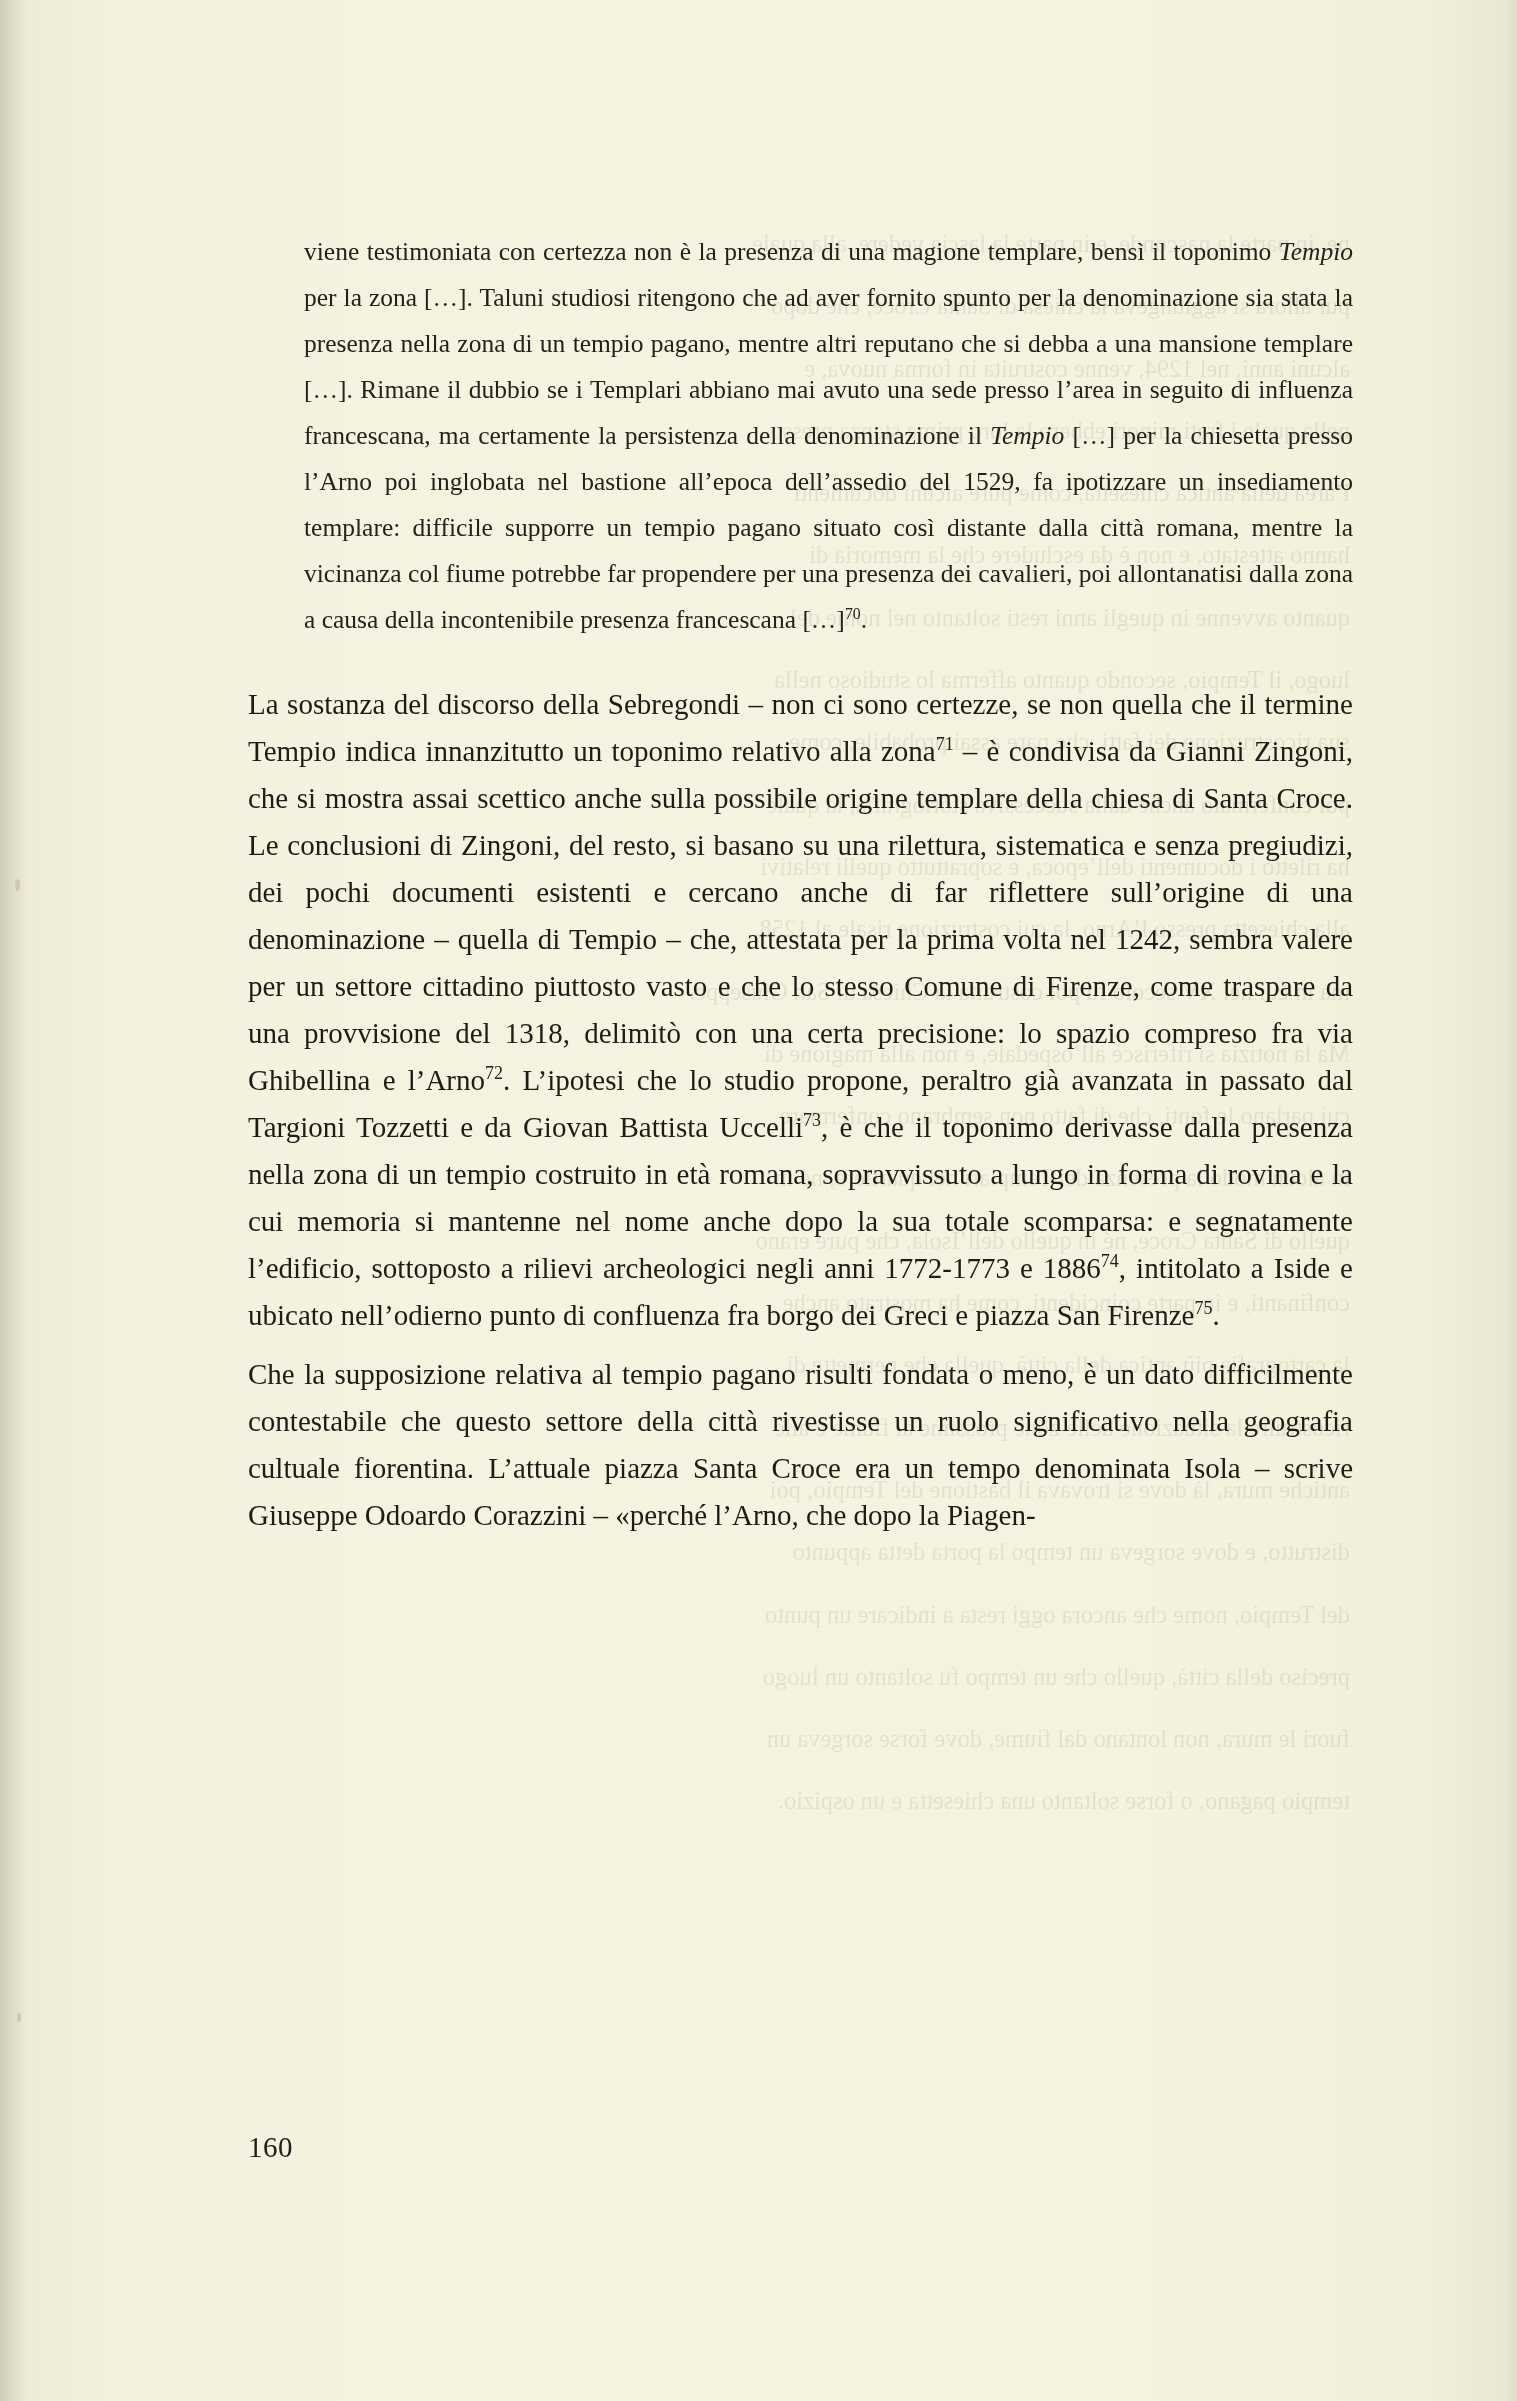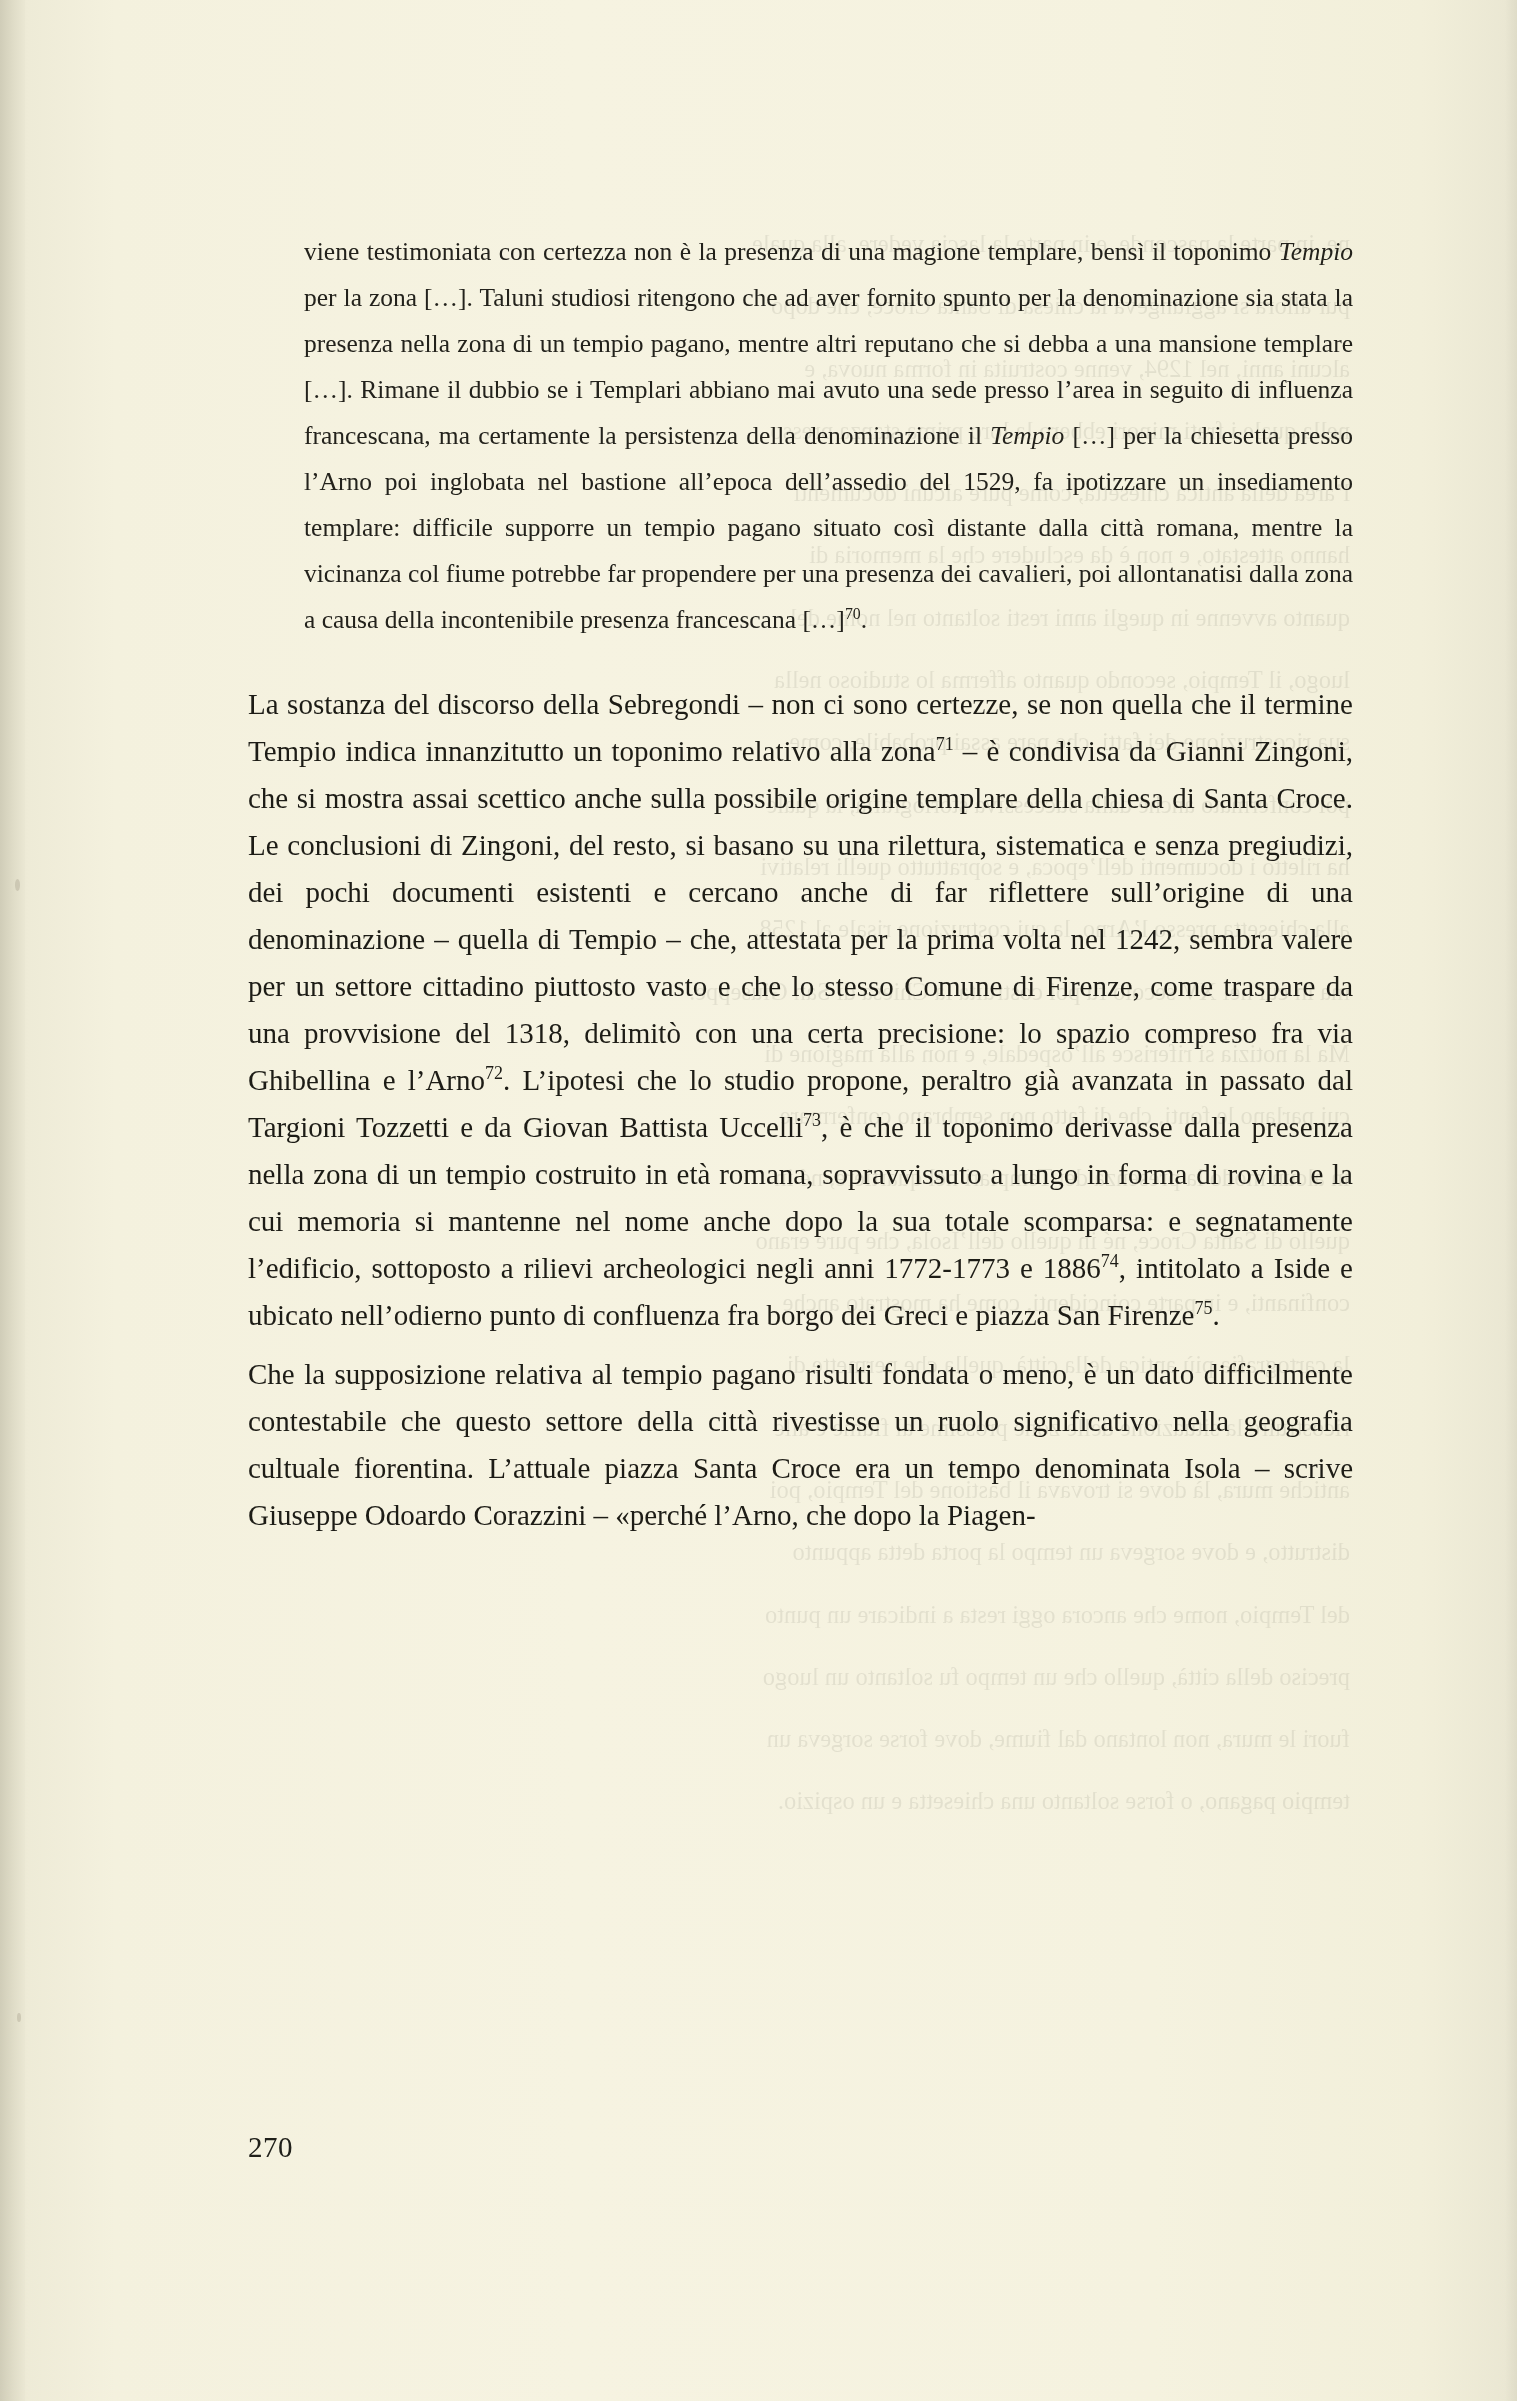--- a/index.html
+++ b/index.html
@@ -152,16 +152,16 @@
   <div id="content">
 
     <blockquote class="quote">viene testimoniata con certezza non è la presenza di una magione templare, bensì il toponimo <i>Tempio</i> per la zona […]. Taluni studiosi ritengono che ad aver fornito spunto per la denominazione sia stata la presenza nella zona di un tempio pagano, mentre altri reputano che si debba a una mansione templare […]. Rimane il dubbio se i Templari abbiano mai avuto una sede presso l’area in seguito di influenza francescana, ma certamente la persistenza della denominazione il <i>Tempio</i> […] per la chiesetta presso l’Arno poi inglobata nel bastione all’epoca dell’assedio del 1529, fa ipotizzare un insediamento templare: difficile supporre un tempio pagano situato così distante dalla città romana, mentre la vicinanza col fiume potrebbe far propendere per una presenza dei cavalieri, poi allontanatisi dalla zona a causa della incontenibile presenza francescana […]<sup>70</sup>.</blockquote>
 
     <p class="body-par">La sostanza del discorso della Sebregondi – non ci sono certezze, se non quella che il termine Tempio indica innanzitutto un toponimo relativo alla zona<sup>71</sup> – è condivisa da Gianni Zingoni, che si mostra assai scettico anche sulla possibile origine templare della chiesa di Santa Croce. Le conclusioni di Zingoni, del resto, si basano su una rilettura, sistematica e senza pregiudizi, dei pochi documenti esistenti e cercano anche di far riflettere sull’origine di una denominazione – quella di Tempio – che, attestata per la prima volta nel 1242, sembra valere per un settore cittadino piuttosto vasto e che lo stesso Comune di Firenze, come traspare da una provvisione del 1318, delimitò con una certa precisione: lo spazio compreso fra via Ghibellina e l’Arno<sup>72</sup>. L’ipotesi che lo studio propone, peraltro già avanzata in passato dal Targioni Tozzetti e da Giovan Battista Uccelli<sup>73</sup>, è che il toponimo derivasse dalla presenza nella zona di un tempio costruito in età romana, sopravvissuto a lungo in forma di rovina e la cui memoria si mantenne nel nome anche dopo la sua totale scomparsa: e segnatamente l’edificio, sottoposto a rilievi archeologici negli anni 1772-1773 e 1886<sup>74</sup>, intitolato a Iside e ubicato nell’odierno punto di confluenza fra borgo dei Greci e piazza San Firenze<sup>75</sup>.</p>
 
     <p class="body-par">Che la supposizione relativa al tempio pagano risulti fondata o meno, è un dato difficilmente contestabile che questo settore della città rivestisse un ruolo significativo nella geografia cultuale fiorentina. L’attuale piazza Santa Croce era un tempo denominata Isola – scrive Giuseppe Odoardo Corazzini – «perché l’Arno, che dopo la Piagen-</p>
 
   </div>
 
-  <div id="folio">270</div>
+  <div id="folio">160</div>
 
 </div>
 
 
 </body></html>

